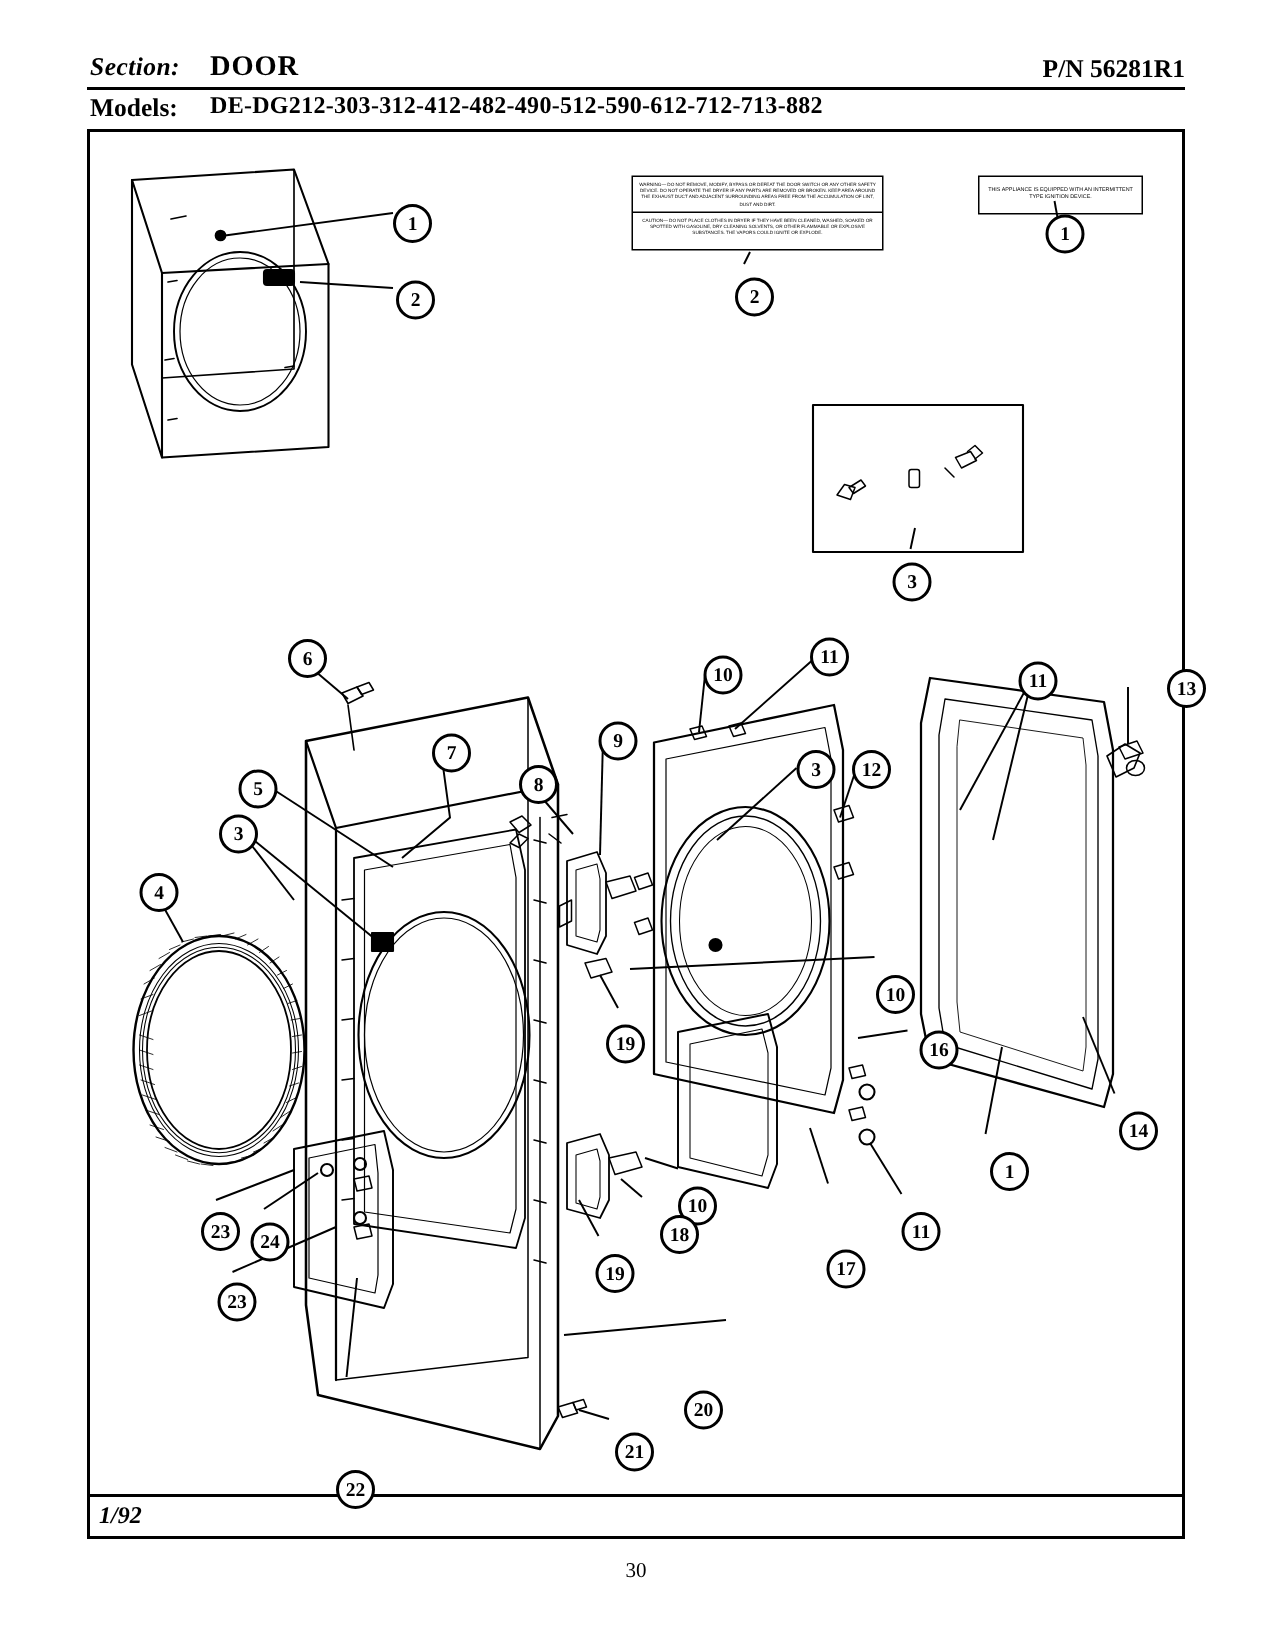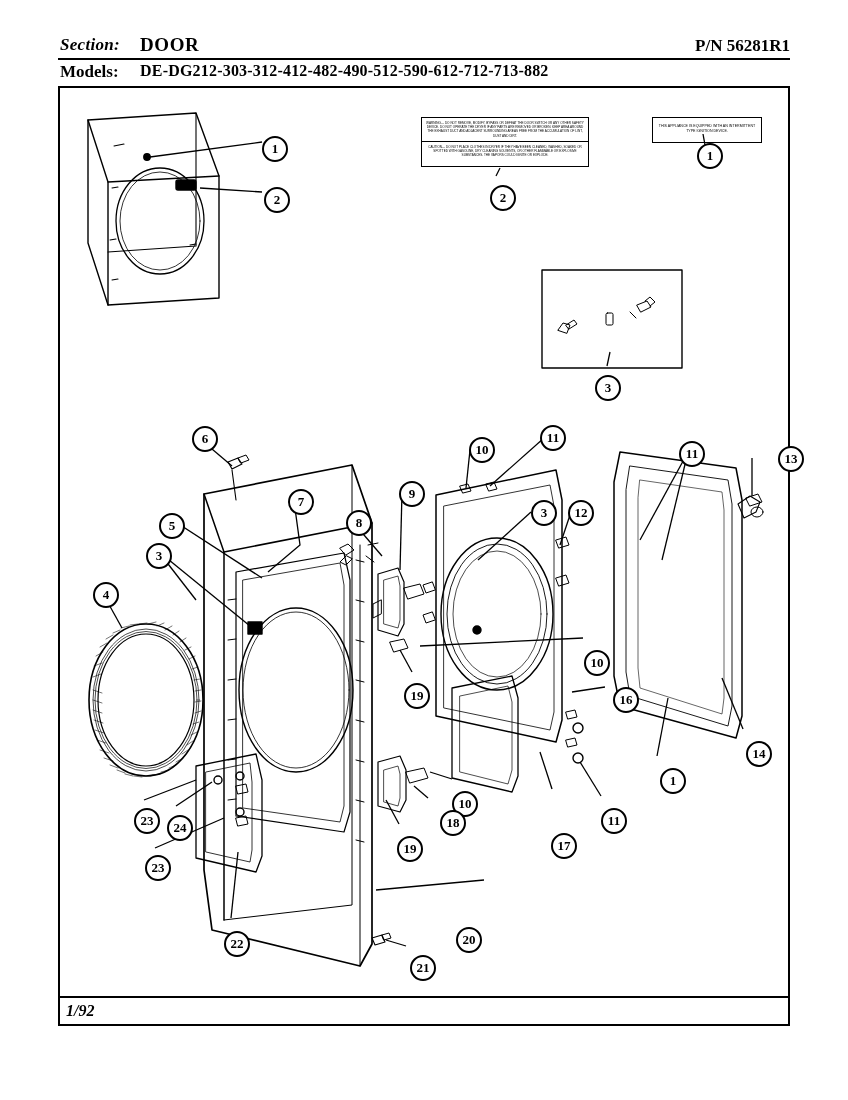--- a/index.html
+++ b/index.html
@@ -96,20 +96,21 @@
     <div class="lbl-section">Section:</div>
     <div class="val-section">DOOR</div>
     <div class="pn">P/N 56281R1</div>
     <div class="lbl-models">Models:</div>
     <div class="val-models">DE-DG212-303-312-412-482-490-512-590-612-712-713-882</div>
   </div>
 
   <div class="frame"></div>
   <div class="footer-rule"></div>
   <div class="date">1/92</div>
+  <div class="pageno">30</div>
 
   <svg class="art" viewBox="0 0 848 1100">
     <g fill="none" stroke="#000" stroke-width="1.4" stroke-linejoin="round" stroke-linecap="round">
 
       <g>
         <path d="M88,120 L196,113 L219,176 L219,298 L108,305 L88,243 Z"></path>
         <path d="M88,120 L108,182 L108,305"></path>
         <path d="M108,182 L219,176"></path>
         <path d="M196,113 L196,246 L108,252" stroke-width="1.1"></path>
         <ellipse cx="160" cy="221" rx="44" ry="53" stroke-width="1.3"></ellipse>
@@ -320,17 +321,17 @@
       <div class="cal" style="left: 660px; top: 768px;">1</div>
       <div class="cal" style="left: 452px; top: 791px;">10</div>
       <div class="cal" style="left: 428px; top: 810px; margin-left: 12px;">18</div>
       <div class="cal" style="left: 551px; top: 801px; margin-top: 32px;">17</div>
       <div class="cal" style="left: 601px; top: 808px;">11</div>
       <div class="cal" style="left: 134px; top: 808px;">23</div>
       <div class="cal" style="left: 167px; top: 815px;">24</div>
       <div class="cal" style="left: 397px; top: 836px;">19</div>
       <div class="cal" style="left: 145px; top: 855px;">23</div>
       <div class="cal" style="left: 456px; top: 891px; margin-top: 36px;">20</div>
-      <div class="cal" style="left: 224px; top: 931px;">22</div>
+      <div class="cal" style="left: 224px; top: 980px;">22</div>
       <div class="cal" style="left: 410px; top: 955px;">21</div>
     </div>
 
 </div>
 
 </body></html>

